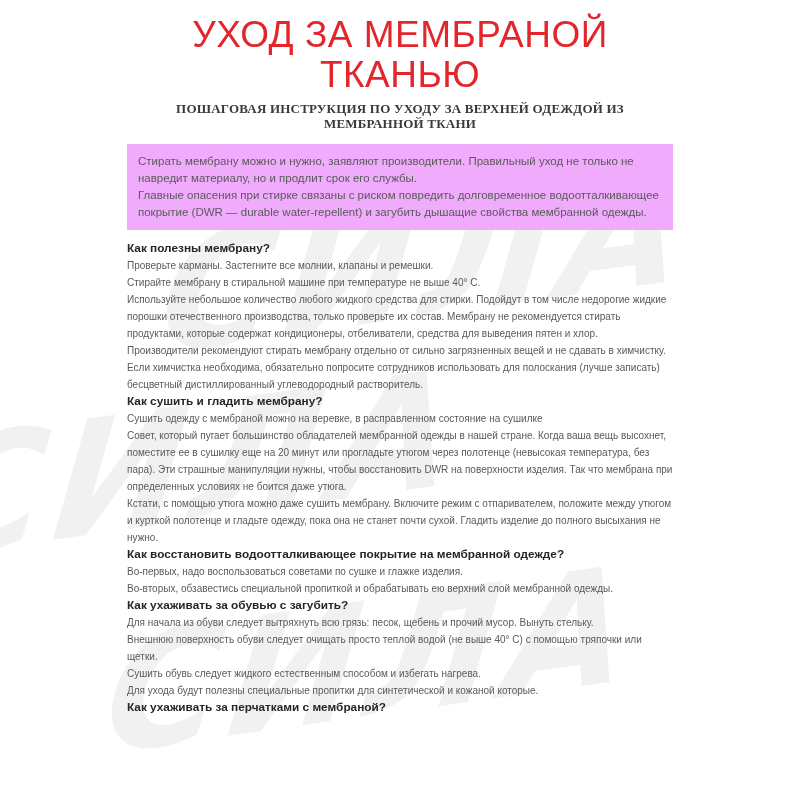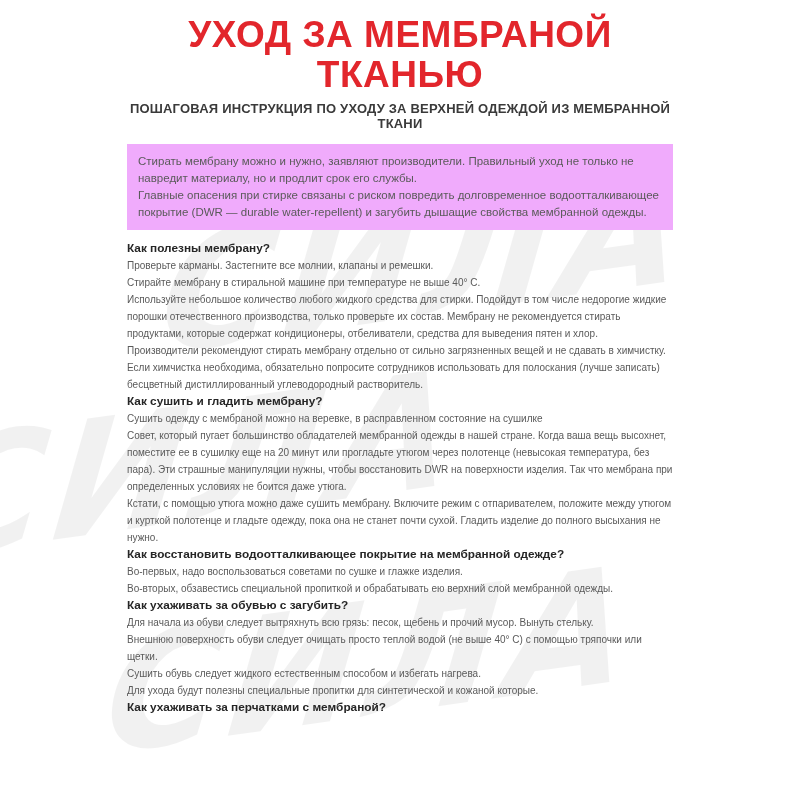--- a/index.html
+++ b/index.html
@@ -30,32 +30,33 @@
     position: relative; z-index: 2;
     width: 546px;
     margin: 0 auto;
     padding-top: 15px;
   }
   .title {
     margin: 0;
     text-align: center;
     font-size: 37px;
     line-height: 40px;
-    font-weight: bold;
+    font-weight: normal;
     letter-spacing: 0.5px;
     color: #e2262c;
   }
   .subtitle {
     margin: 6px 0 13px 0;
     text-align: center;
     font-size: 13px;
     line-height: 15px;
     font-weight: bold;
     letter-spacing: 0.2px;
     color: #3a3a3a;
+    font-family: Liberation Serif, serif;
   }
   .intro-box {
     background: #efeceb;
     padding: 9px 11px;
     margin-bottom: 10px;
   }
   .intro-box p {
     margin: 0;
     font-size: 11.5px;
     line-height: 17px;

